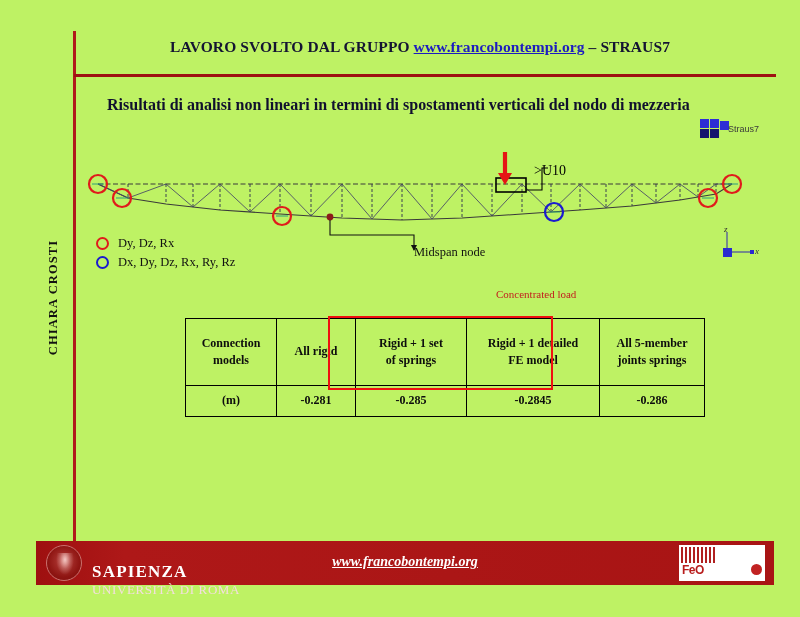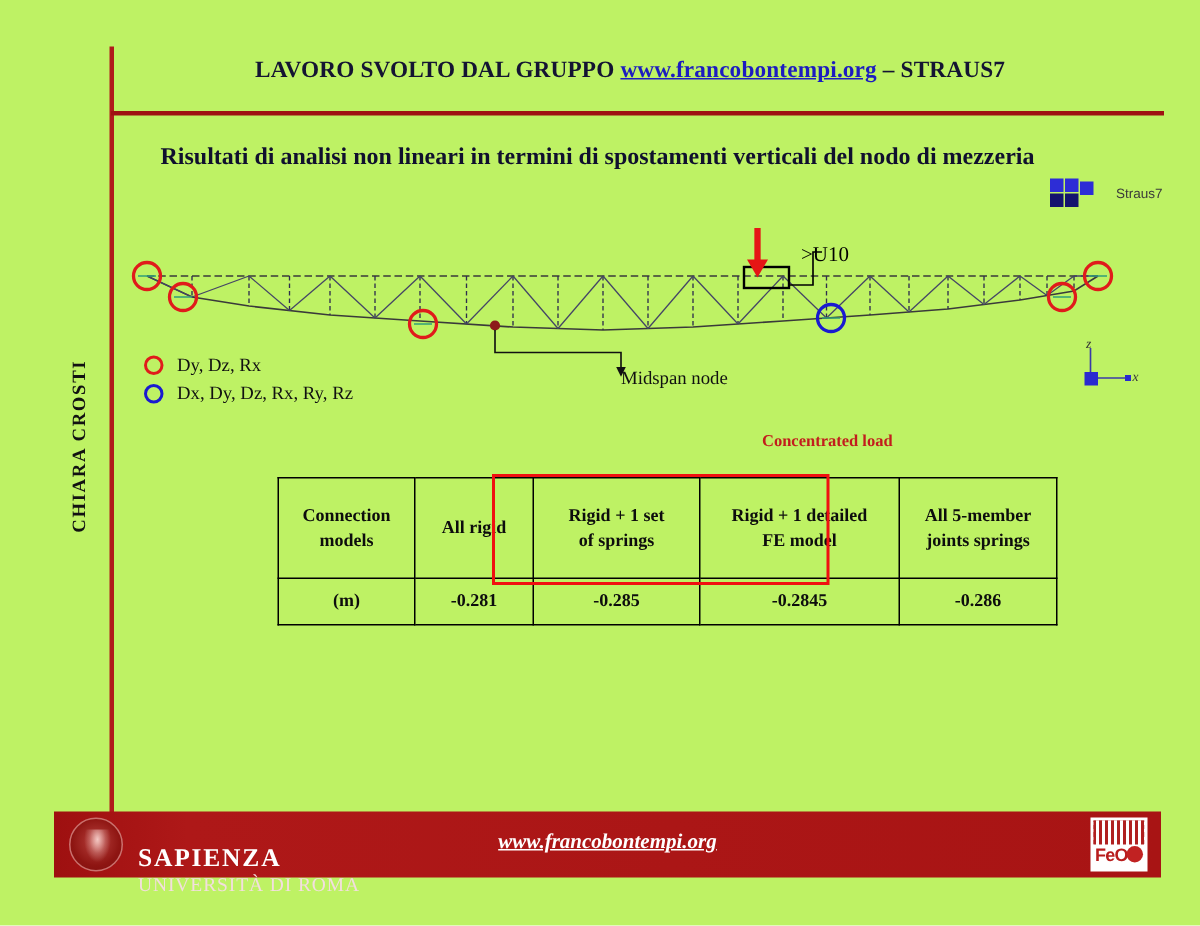--- a/index.html
+++ b/index.html
@@ -108,44 +108,43 @@
   #straus-logo .t4 { left: 10px; top: 10px; background: #14146e; }
   #straus-logo .t5 { left: 20px; top: 2px;  background: #2d2dd6; width:6px; height:6px;}
   #straus-logo .label {
     position: absolute;
     left: 28px;
     top: 5px;
     font-family: "Liberation Sans", sans-serif;
     font-size: 9px;
     color: #3a3a3a;
     white-space: nowrap;
-    margin-left: 16px;
   }
 
   
   #diagram {
     position: absolute;
     left: 80px;
     top: 140px;
     width: 700px;
     height: 135px;
   }
   #diagram svg { display: block; }
 
   .ann-text {
     position: absolute;
     font-family: "Liberation Serif", serif;
     white-space: nowrap;
   }
   #ann-load {
-    left: 428px;
+    left: 416px;
     top: 148px;
     font-size: 11px;
     color: #c21d1d;
-    font-weight: bold;
+    font-weight: normal;
   }
   #ann-u10 {
     left: 534px;
     top: 163px;
     font-size: 14px;
     color: #000000;
   }
   #ann-midspan {
     left: 414px;
     top: 245px;
@@ -307,20 +306,21 @@
     text-decoration: underline;
   }
   #footer-feo {
     position: absolute;
     right: 9px;
     top: 4px;
     width: 38px;
     height: 36px;
     background: #ffffff;
     overflow: hidden;
+    padding-left: 48px;
   }
   #footer-feo .grid {
     position: absolute;
     left: 2px;
     top: 2px;
     width: 34px;
     height: 16px;
     background:
       repeating-linear-gradient(90deg, #b02020 0 2px, #ffffff 2px 4px),
       repeating-linear-gradient(0deg, #c04040 0 3px, #ffffff 3px 5px);

